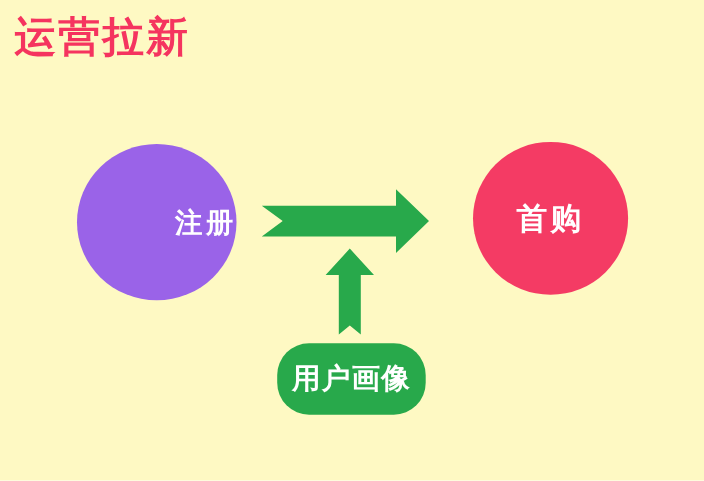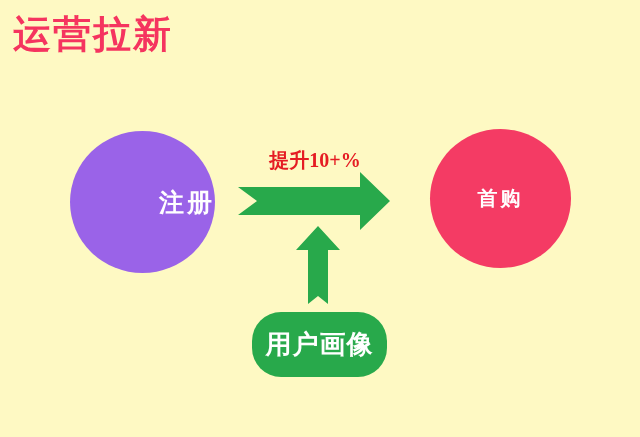--- a/index.html
+++ b/index.html
@@ -46,21 +46,21 @@
     height: 142px;
     justify-content: flex-end;
   }
   #node-register .node-label { font-size: 25px; letter-spacing: 3px; }
   #node-first-purchase {
     left: 430px;
     top: 129px;
     width: 141px;
     height: 139px;
   }
-  #node-first-purchase .node-label { font-size: 20px; letter-spacing: 3px; }
+  #node-first-purchase .node-label { font-size: 28px; letter-spacing: 3px; }
   #node-user-profile {
     left: 252px;
     top: 312px;
     width: 135px;
     height: 65px;
     border-radius: 14px;
   }
   #node-user-profile .node-label { font-size: 26px; letter-spacing: 1px; }
   .arrow-label {
     position: absolute;
@@ -97,15 +97,14 @@
   </div>
 
   <div class="node circle" id="node-first-purchase" style="background-color: rgb(244, 59, 100); color: rgb(255, 255, 255);">
     <span class="node-label">首购</span>
   </div>
 
   <div class="node" id="node-user-profile" style="background-color: rgb(40, 169, 75); color: rgb(255, 255, 255); border-radius: 29px;">
     <span class="node-label">用户画像</span>
   </div>
 
-  <div class="arrow-label" style="color: rgb(229, 28, 35);">提升10+%</div>
 
 </div>
 
 </body></html>

